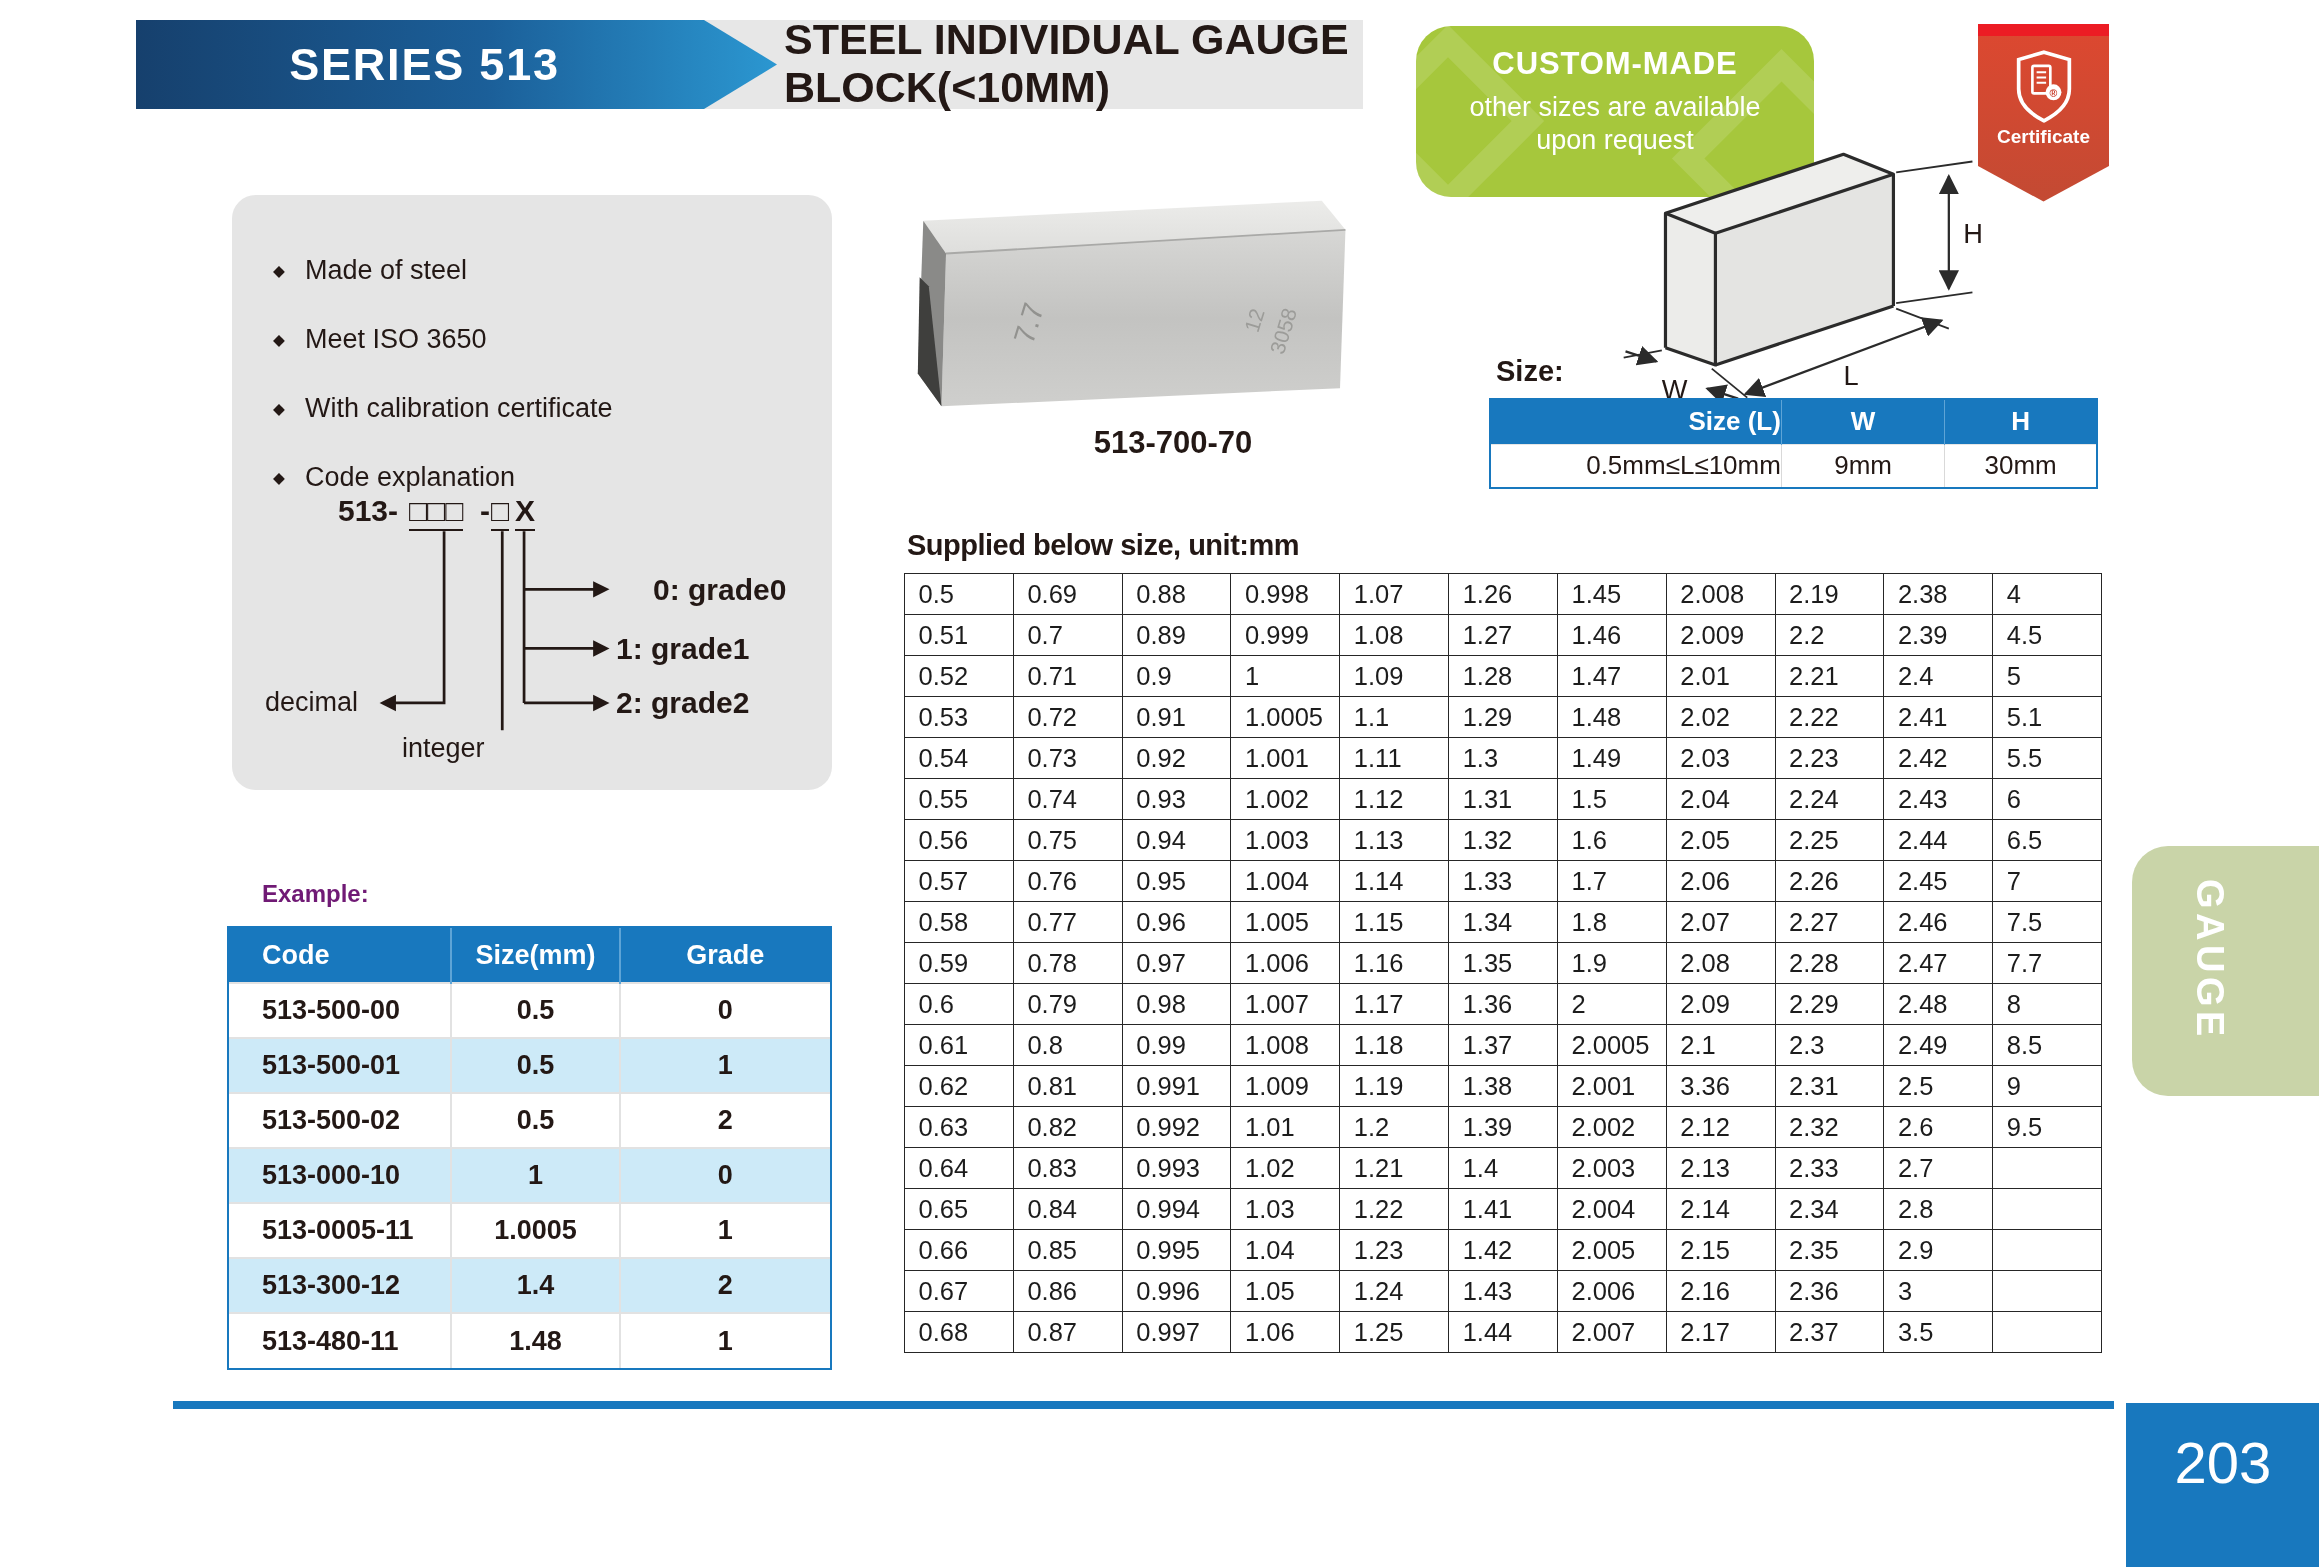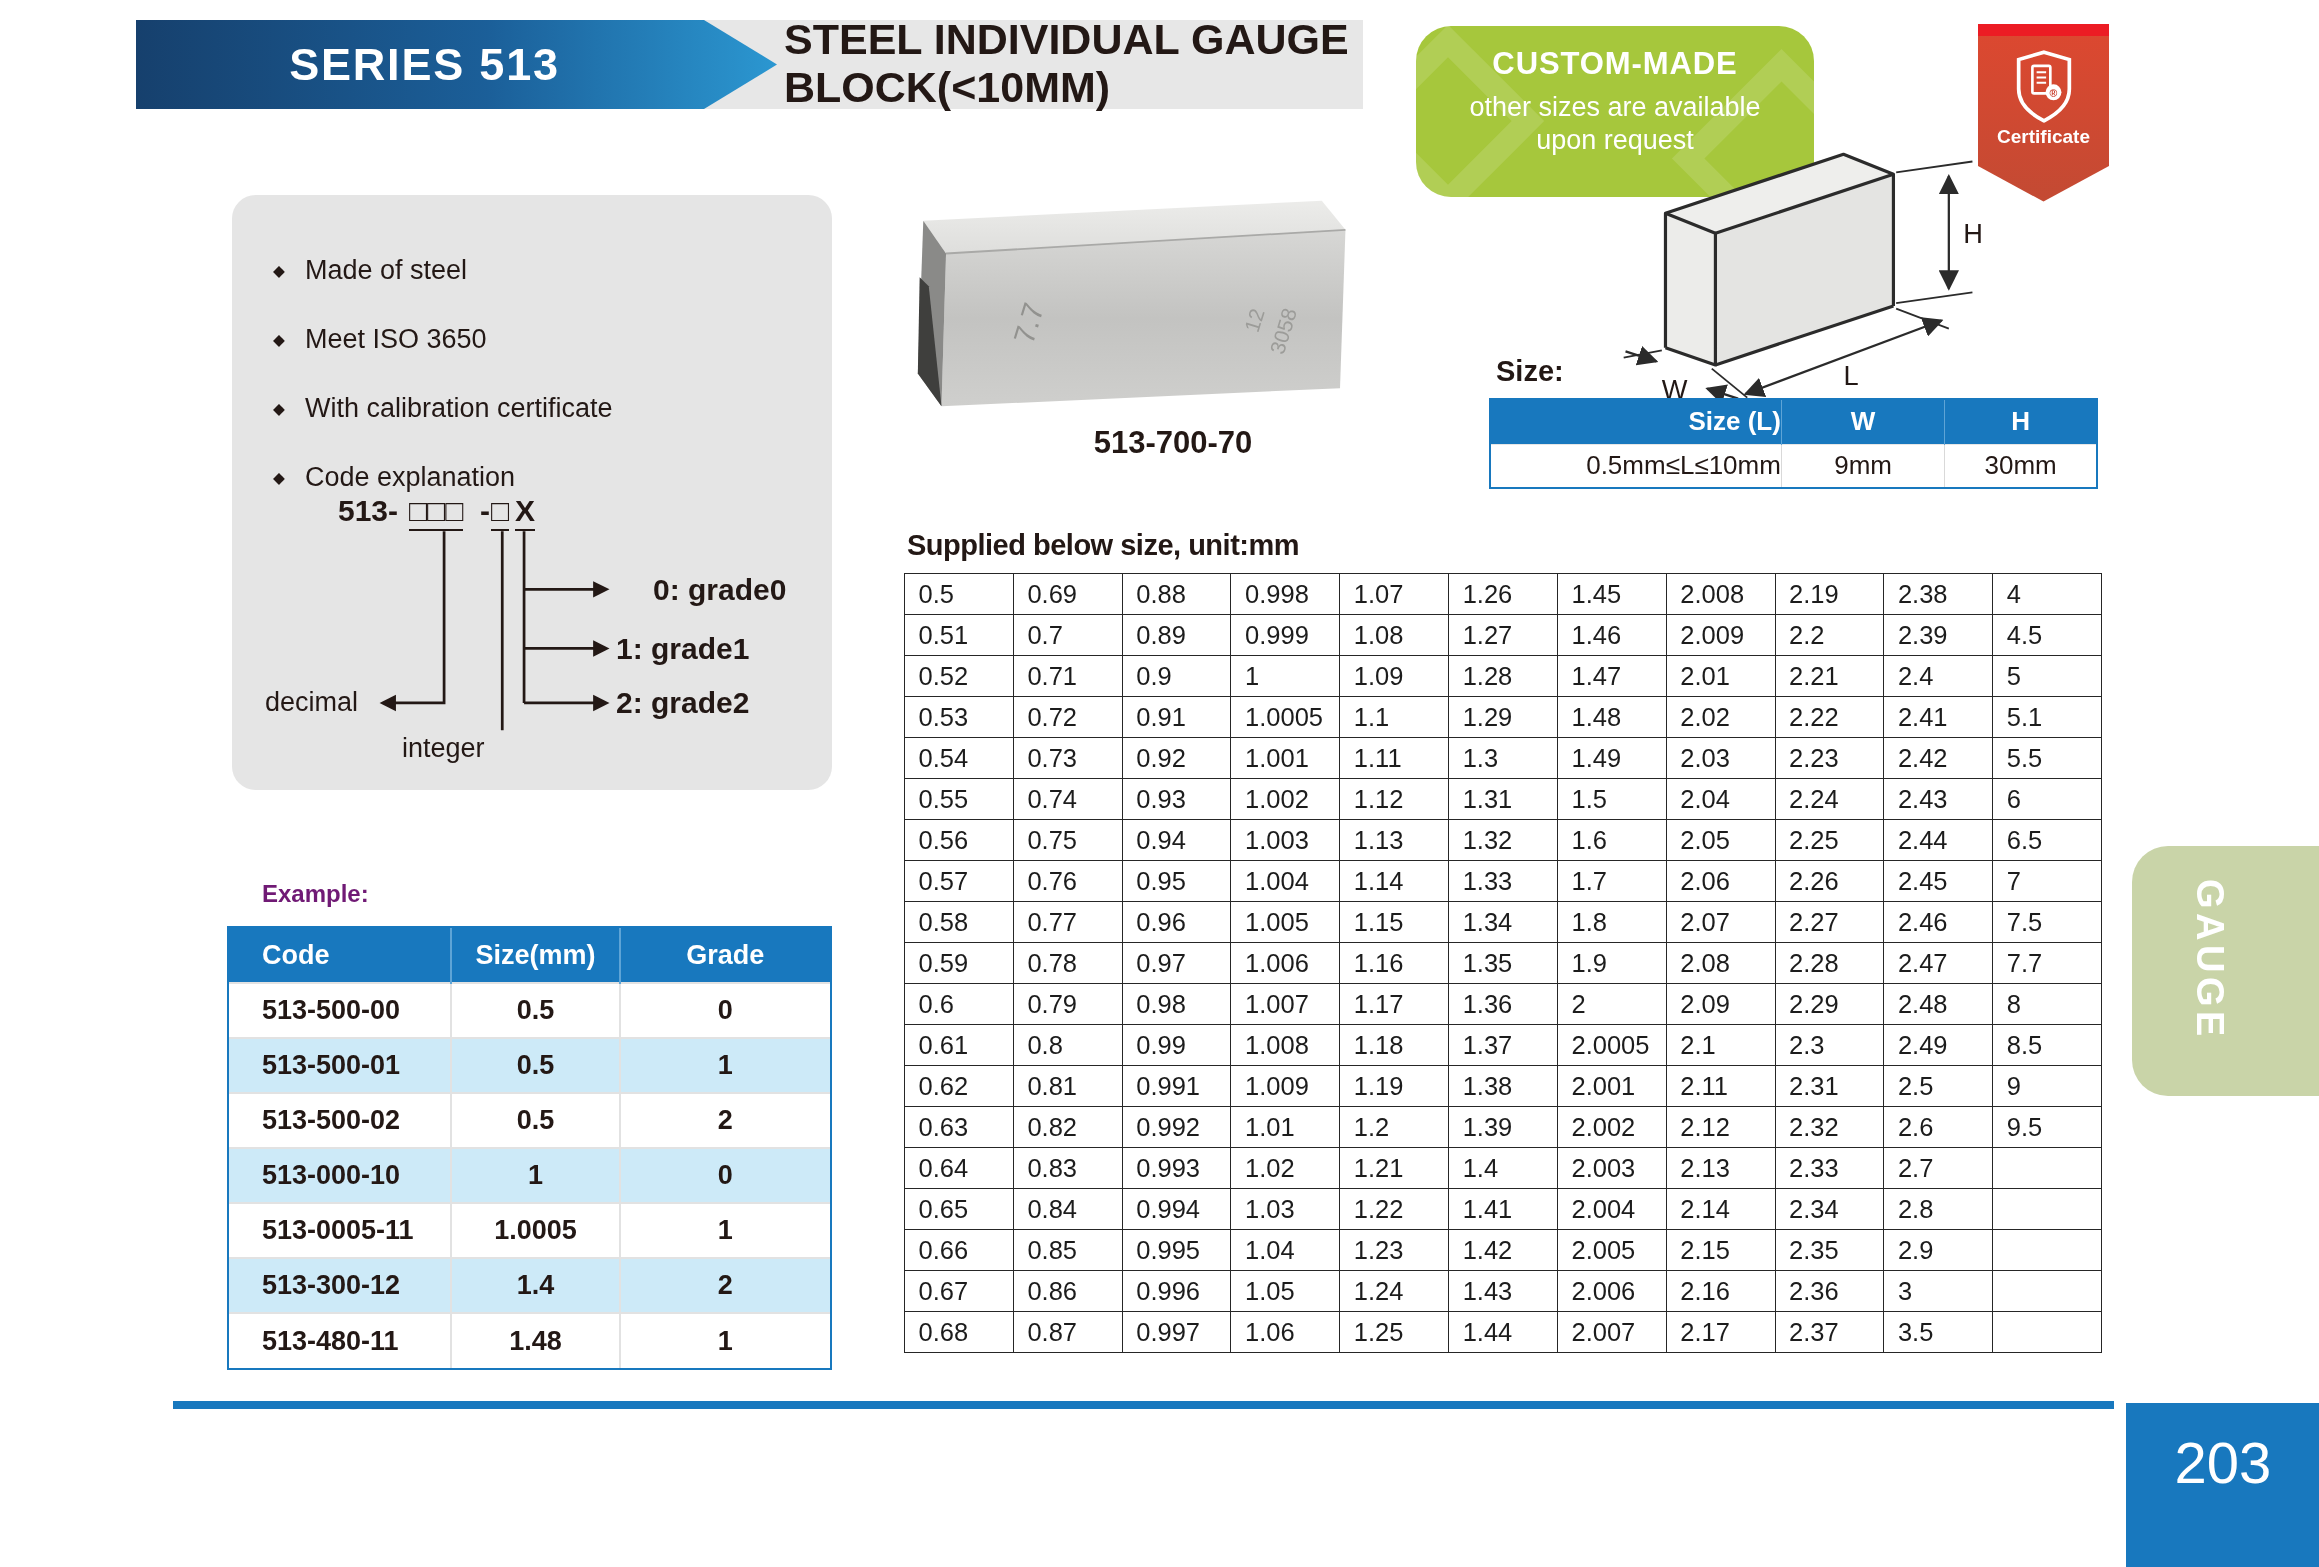--- a/index.html
+++ b/index.html
@@ -407,21 +407,21 @@
             <td>8.5</td>
           </tr>
           <tr>
             <td>0.62</td>
             <td>0.81</td>
             <td>0.991</td>
             <td>1.009</td>
             <td>1.19</td>
             <td>1.38</td>
             <td>2.001</td>
-            <td>2.11</td>
+            <td>3.36</td>
             <td>2.31</td>
             <td>2.5</td>
             <td>9</td>
           </tr>
           <tr>
             <td>0.63</td>
             <td>0.82</td>
             <td>0.992</td>
             <td>1.01</td>
             <td>1.2</td>

